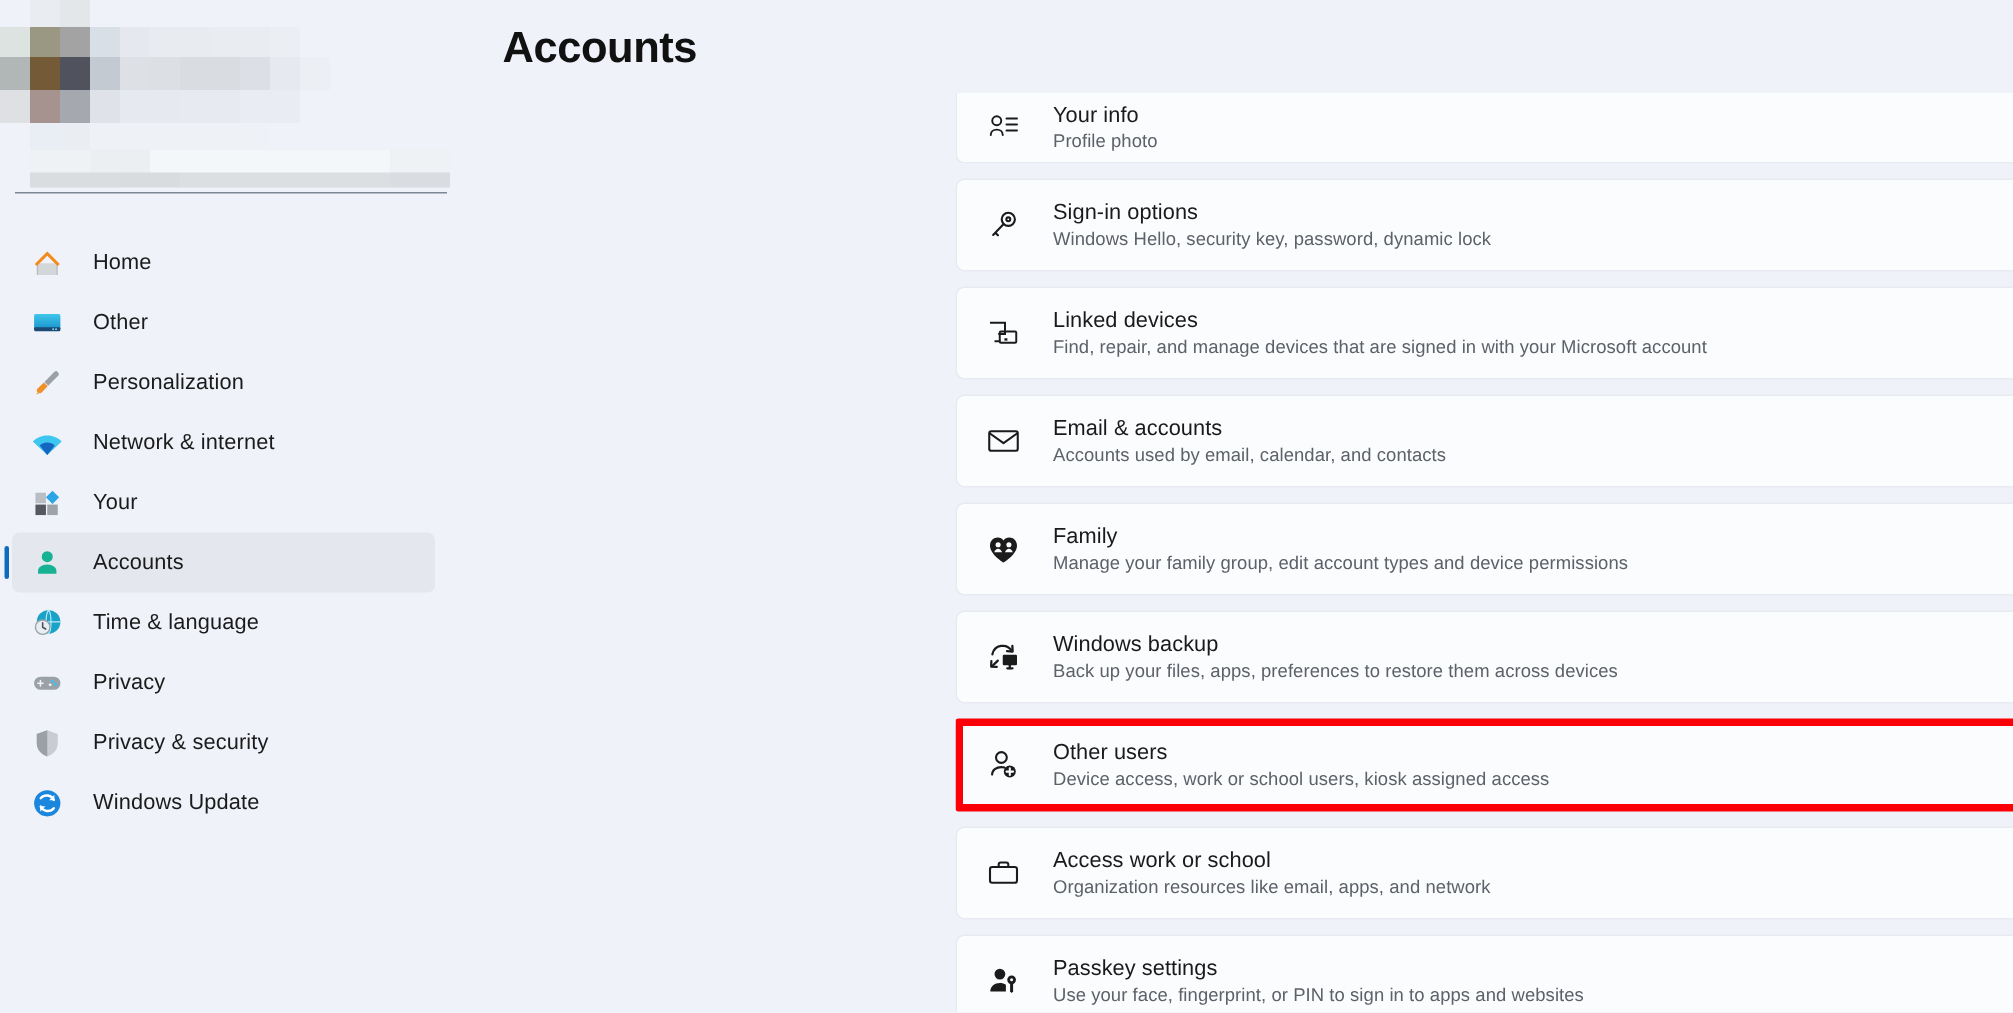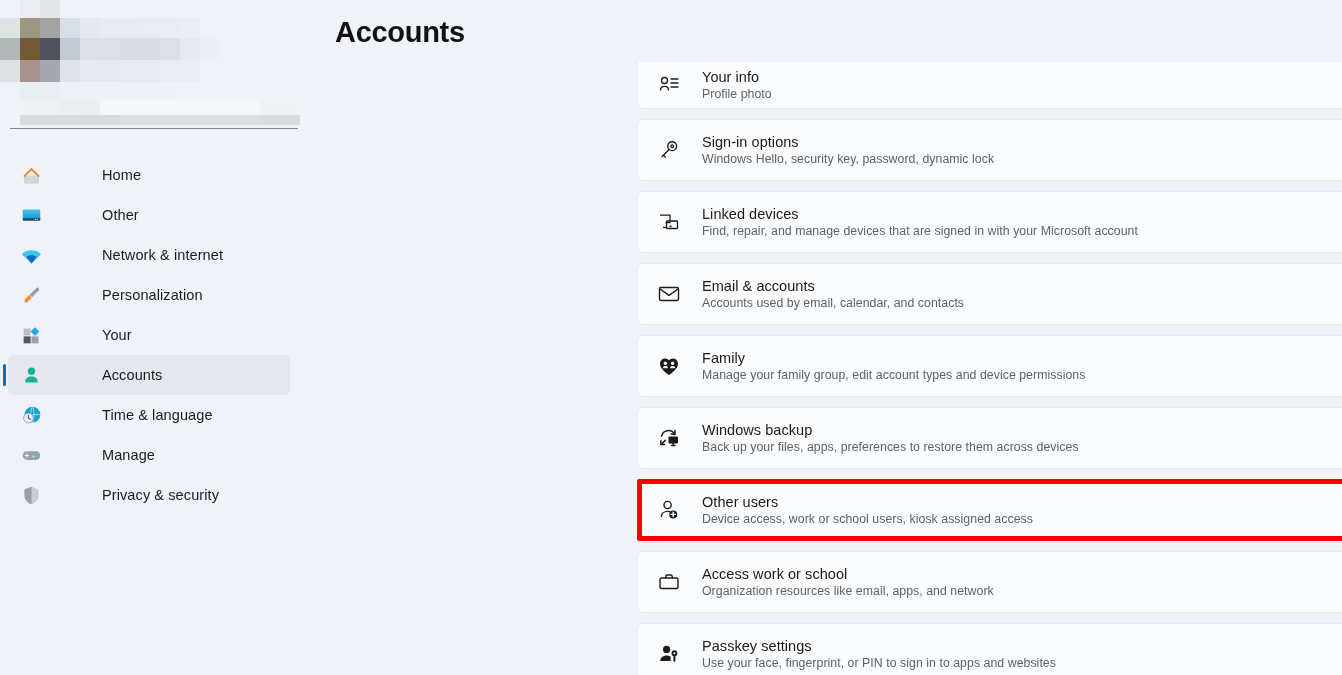--- a/index.html
+++ b/index.html
@@ -25,21 +25,21 @@
   .profile-divider {
     position: absolute; left: 10px; top: 128px;
     width: 288px; height: 1px;
     background: #7c8696;
   }
   .nav { position: absolute; top: 155px; left: 0; width: 300px; }
   .nav-item {
     display: flex; align-items: center;
     height: 40px; margin: 0 10px 0 8px;
     border-radius: 5px; padding-left: 12px;
-    position: relative; cursor: default; gap: 40px;
+    position: relative; cursor: default;
   }
   .nav-item.selected { background: #e4e7ee; }
   .nav-item.selected::before {
     content: ""; position: absolute;
     left: -5px; top: 9px; width: 3px; height: 22px;
     background: #0f6cbd; border-radius: 2px;
   }
   .nav-icon {
     width: 22px; height: 22px; flex: 0 0 22px;
     display: flex; align-items: center; justify-content: center;
@@ -177,36 +177,36 @@
             <circle cx="18.7" cy="16.5" r="0.7" fill="#9fd8f2"></circle>
           </svg>
         </span>
         <span class="nav-label">Other</span>
       </div>
 
 
       <div class="nav-item">
         <span class="nav-icon">
           <svg width="21" height="21" viewBox="0 0 24 24">
-            <path d="M12 6C7.5 6 3.7 7.8 1 10.6l11 10.4 11-10.4C20.3 7.8 16.5 6 12 6z" fill="#3dc7f0"></path>
-            <path d="M12 11.5c-2.3 0-4.3.9-5.8 2.3L12 21l5.8-7.2c-1.5-1.4-3.5-2.3-5.8-2.3z" fill="#1566c0"></path>
-          </svg>
-        </span>
-        <span class="nav-label">Network &amp; internet</span>
-      </div>
-
-      <div class="nav-item">
-        <span class="nav-icon">
-          <svg width="21" height="21" viewBox="0 0 24 24">
             <path d="M19.8 3.2c-.7-.7-1.6-.6-2.3.1L9.8 11l2.9 2.9 7.6-7.6c.7-.7.8-1.6.1-2.3z" fill="#9aa0a6"></path>
             <path d="M9.4 11.4l2.9 2.9-4.6 4.7c-.9.9-2.1.9-3 0s-.9-2.1 0-3z" fill="#f18f29"></path>
             <path d="M4.6 19.2c.3.4.8.6 1.3.5l-2.1.9.8-1.4z" fill="#d97c19"></path>
           </svg>
         </span>
         <span class="nav-label">Personalization</span>
+      </div>
+
+      <div class="nav-item">
+        <span class="nav-icon">
+          <svg width="21" height="21" viewBox="0 0 24 24">
+            <path d="M12 6C7.5 6 3.7 7.8 1 10.6l11 10.4 11-10.4C20.3 7.8 16.5 6 12 6z" fill="#3dc7f0"></path>
+            <path d="M12 11.5c-2.3 0-4.3.9-5.8 2.3L12 21l5.8-7.2c-1.5-1.4-3.5-2.3-5.8-2.3z" fill="#1566c0"></path>
+          </svg>
+        </span>
+        <span class="nav-label">Network &amp; internet</span>
       </div>
 
       <div class="nav-item">
         <span class="nav-icon">
           <svg width="21" height="21" viewBox="0 0 24 24">
             <rect x="3" y="4" width="8" height="8" fill="#b9bdc4"></rect>
             <rect x="3" y="13" width="8" height="8" fill="#55595f"></rect>
             <rect x="12" y="13" width="8" height="8" fill="#9ea3aa"></rect>
             <path d="M16 2.5l5 5-5 5-5-5z" fill="#2aa5e8"></path>
           </svg>
@@ -240,34 +240,44 @@
       <div class="nav-item">
         <span class="nav-icon">
           <svg width="21" height="21" viewBox="0 0 24 24">
             <rect x="2" y="7" width="20" height="10" rx="5" fill="#9ba1a8"></rect>
             <path d="M6.8 10v4M4.8 12h4" stroke="#f0f2f4" stroke-width="1.2" stroke-linecap="round"></path>
             <circle cx="16" cy="10.6" r="1.1" fill="#3ec3f0"></circle>
             <circle cx="18.2" cy="13" r="1.1" fill="#3ec3f0"></circle>
             <circle cx="14.2" cy="13.2" r="1.1" fill="#f0f2f4"></circle>
           </svg>
         </span>
-        <span class="nav-label">Manage</span>
+        <span class="nav-label">Privacy</span>
       </div>
 
 
       <div class="nav-item">
         <span class="nav-icon">
           <svg width="21" height="21" viewBox="0 0 24 24">
             <path d="M12 2L4 5v7c0 5 3.4 8.5 8 10 4.6-1.5 8-5 8-10V5z" fill="#c9ccd1"></path>
             <path d="M12 2L4 5v7c0 5 3.4 8.5 8 10z" fill="#9ba0a7"></path>
           </svg>
         </span>
         <span class="nav-label">Privacy &amp; security</span>
       </div>
 
+      <div class="nav-item">
+        <span class="nav-icon">
+          <svg width="21" height="21" viewBox="0 0 24 24">
+            <circle cx="12" cy="12" r="10" fill="#1a86dd"></circle>
+            <path d="M17 9.5A6 6 0 0 0 7 8.2M7 14.5a6 6 0 0 0 10 1.3" stroke="#ffffff" stroke-width="1.8" fill="none" stroke-linecap="round"></path>
+            <path d="M17.4 5.8v4h-4zM6.6 18.2v-4h4z" fill="#ffffff"></path>
+          </svg>
+        </span>
+        <span class="nav-label">Windows Update</span>
+      </div>
 
     </div>
   </div>
 
   <div class="main">
     <div class="page-title">Accounts</div>
 
     <div class="cards">
 
       <div class="card first">

